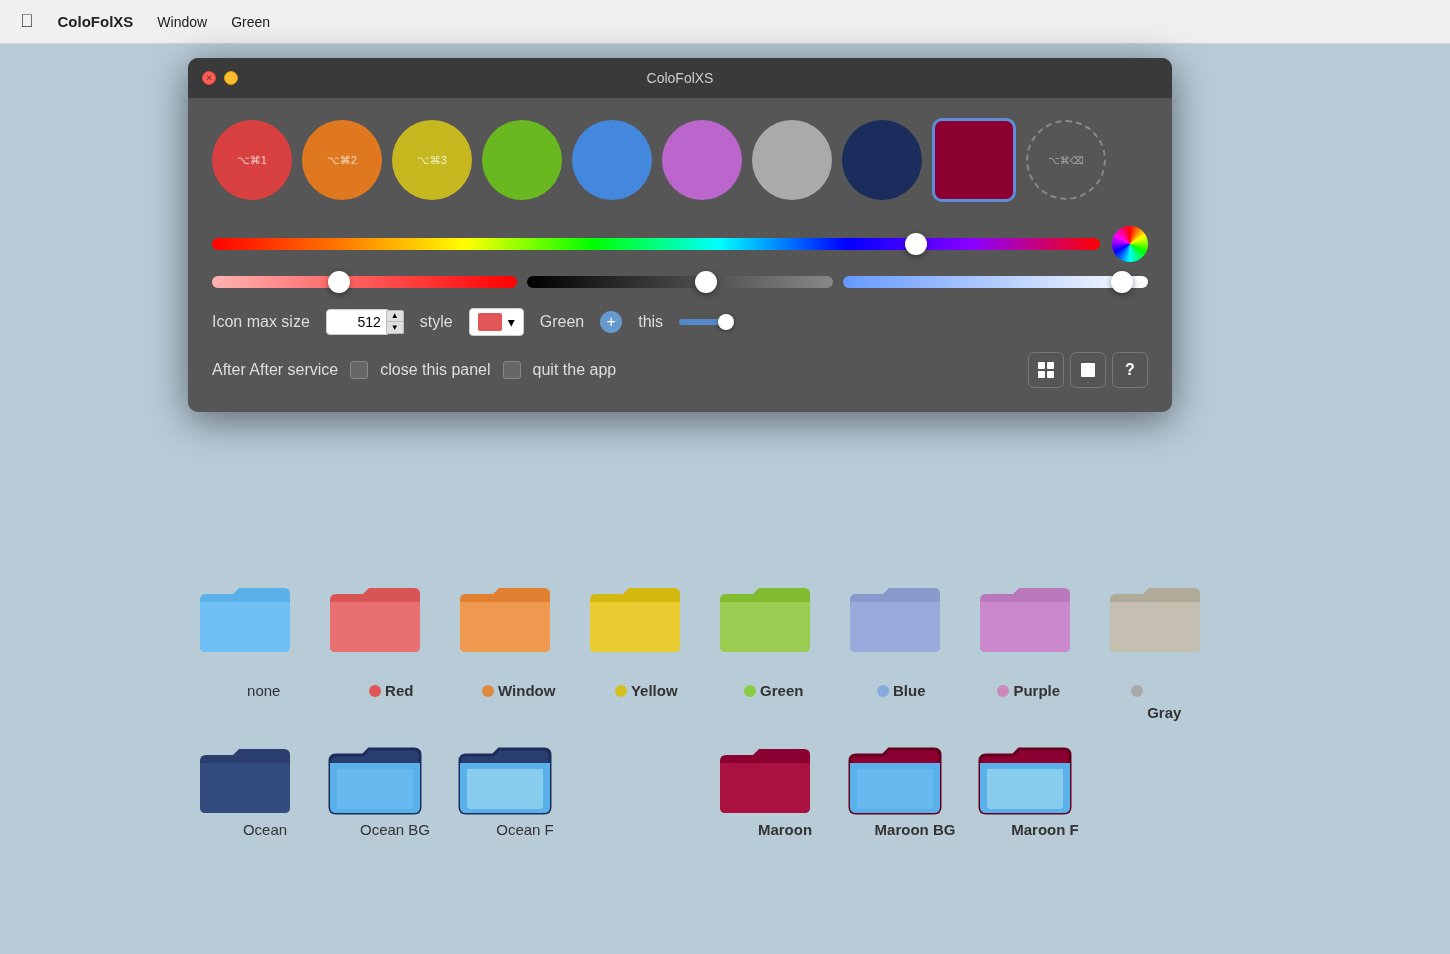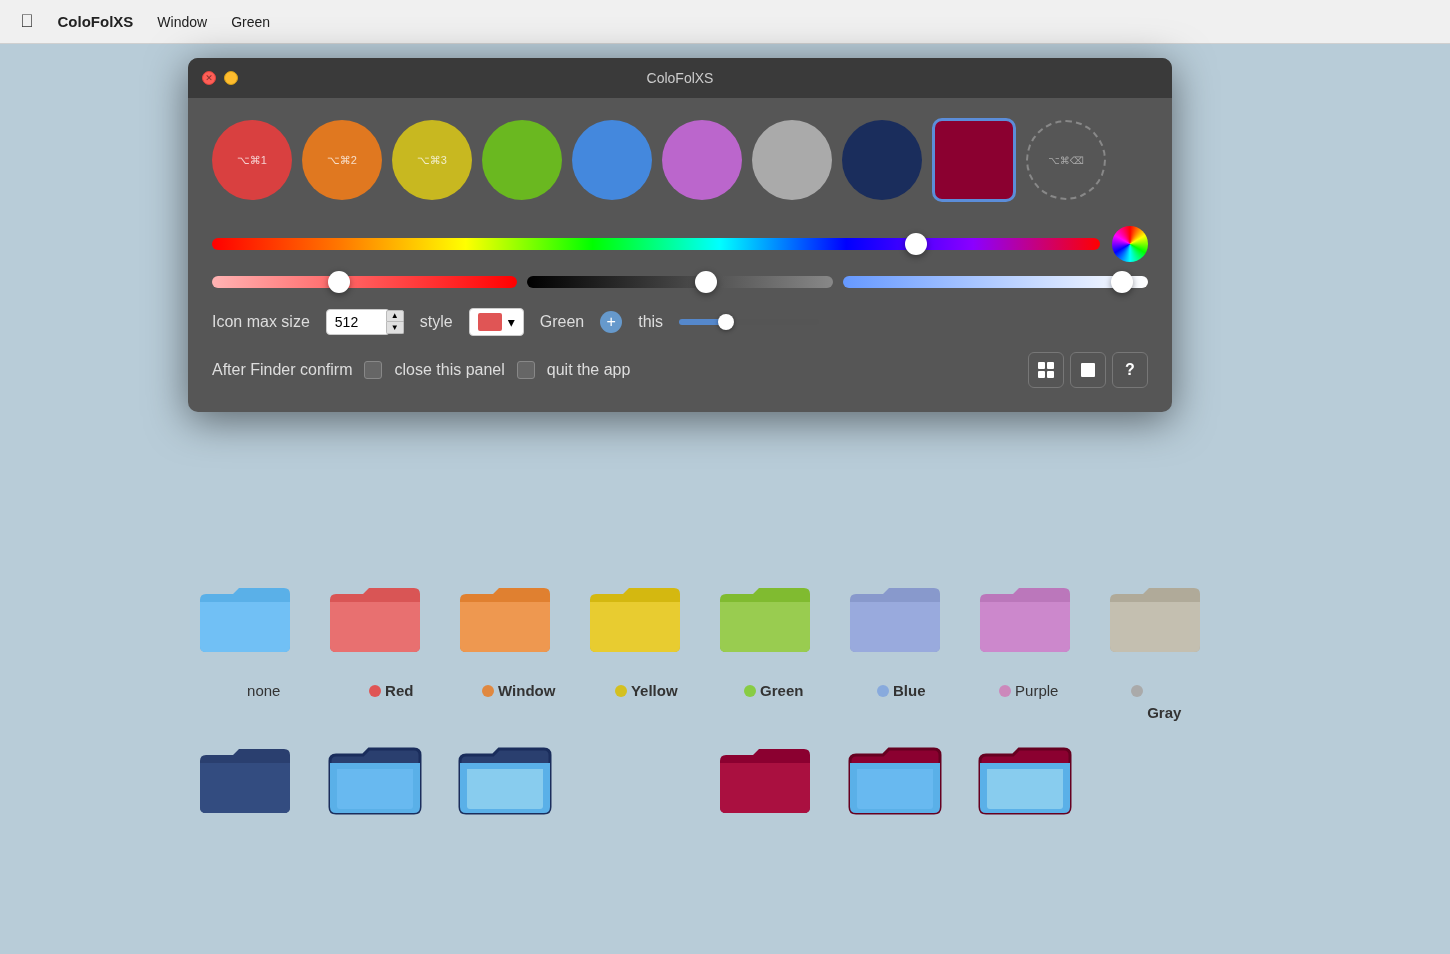--- a/index.html
+++ b/index.html
@@ -197,21 +197,21 @@
       font-size: 16px;
       white-space: nowrap;
     }
     .number-input {
       background: white;
       border: 1px solid #ccc;
       border-radius: 4px;
       padding: 4px 8px;
       font-size: 14px;
       width: 64px;
-      text-align: left;
+      text-align: right;
     }
     .stepper {
       display: flex;
       flex-direction: column;
       margin-left: -4px;
     }
     .stepper-btn {
       background: #e0e0e0;
       border: 1px solid #bbb;
       width: 18px;
@@ -490,21 +490,21 @@
       <span class="control-label">Green</span>
       <button class="cells-add-btn">+</button>
       <span class="control-label">this</span>
       <div class="size-slider-track">
         <div class="size-slider-thumb"></div>
       </div>
     </div>
 
 
     <div class="finder-row">
-      <span class="control-label">After Finder confirm</span>
+      <span class="control-label">After After service</span>
       <div class="checkbox-unchecked"></div>
       <span class="control-label">close this panel</span>
       <div class="checkbox-unchecked"></div>
       <span class="control-label">quit the app</span>
 
       <div class="panel-buttons">
         <div class="panel-btn">
           <svg width="20" height="20" viewBox="0 0 20 20">
             <rect x="2" y="2" width="7" height="7" fill="white" rx="1"></rect>
             <rect x="11" y="2" width="7" height="7" fill="white" rx="1"></rect>
@@ -607,21 +607,21 @@
     <div class="color-label-item">
       <span class="color-dot" style="background:#88cc44;"></span>
       <span style="font-size:15px;color:#333;font-weight:600;text-align:center;">Green</span>
     </div>
     <div class="color-label-item">
       <span class="color-dot" style="background:#88aadd;"></span>
       <span style="font-size:15px;color:#333;font-weight:600;">Blue</span>
     </div>
     <div class="color-label-item">
       <span class="color-dot" style="background:#cc88bb;"></span>
-      <span style="font-size:15px;color:#333;font-weight:400;">Purple</span>
+      <span style="font-size:15px;color:#333;font-weight:700;">Purple</span>
     </div>
     <div class="color-label-item">
       <span class="color-dot" style="background:#aaaaaa;"></span>
       <span style="font-size:15px;color:#333;font-weight:600;margin-top:44px;">Gray</span>
     </div>
   </div>
 
   <div style="display:flex;align-items:flex-end;gap:0;padding:0 10px;margin-bottom:4px;">
 
     <div class="folder-item">
@@ -670,14 +670,35 @@
     <div class="folder-item">
       <svg class="folder-svg" viewBox="0 0 100 76">
         <path d="M5,20 Q5,14 11,14 L38,14 L44,8 L89,8 Q95,8 95,14 L95,66 Q95,72 89,72 L11,72 Q5,72 5,66 Z" fill="#8b0030" stroke="#660020" stroke-width="3"></path>
         <path d="M5,22 L95,22 L95,66 Q95,72 89,72 L11,72 Q5,72 5,66 Z" fill="#5ab0e8"></path>
         <path d="M12,28 L88,28 L88,65 Q88,68 85,68 L15,68 Q12,68 12,65 Z" fill="#88ccee"></path>
       </svg>
     </div>
 
   </div>
 
+  <div class="color-labels-row">
+    <div class="color-label-item">
+      <span style="font-size:15px;color:#333;font-weight:500;">Ocean</span>
+    </div>
+    <div class="color-label-item">
+      <span style="font-size:15px;color:#333;font-weight:500;">Ocean BG</span>
+    </div>
+    <div class="color-label-item">
+      <span style="font-size:15px;color:#333;font-weight:500;">Ocean F</span>
+    </div>
+    <div class="color-label-item"></div>
+    <div class="color-label-item">
+      <span style="font-size:15px;color:#333;font-weight:700;">Maroon</span>
+    </div>
+    <div class="color-label-item">
+      <span style="font-size:15px;color:#333;font-weight:700;">Maroon BG</span>
+    </div>
+    <div class="color-label-item">
+      <span style="font-size:15px;color:#333;font-weight:700;">Maroon F</span>
+    </div>
+  </div>
 
 </div>
 
 </body></html>

